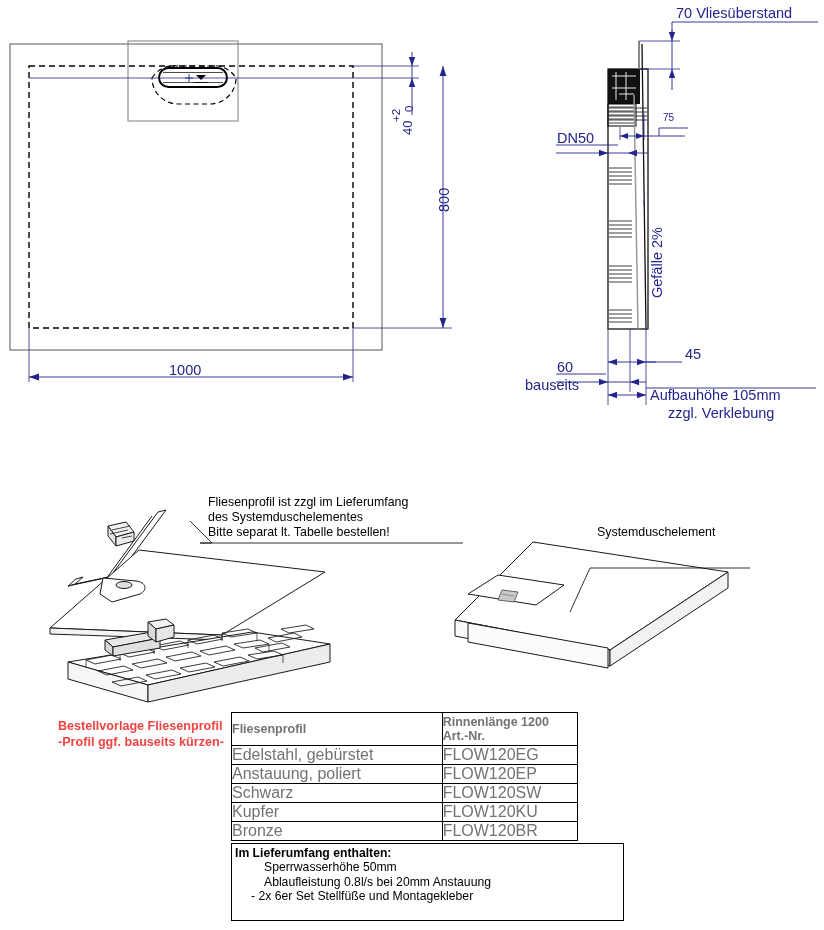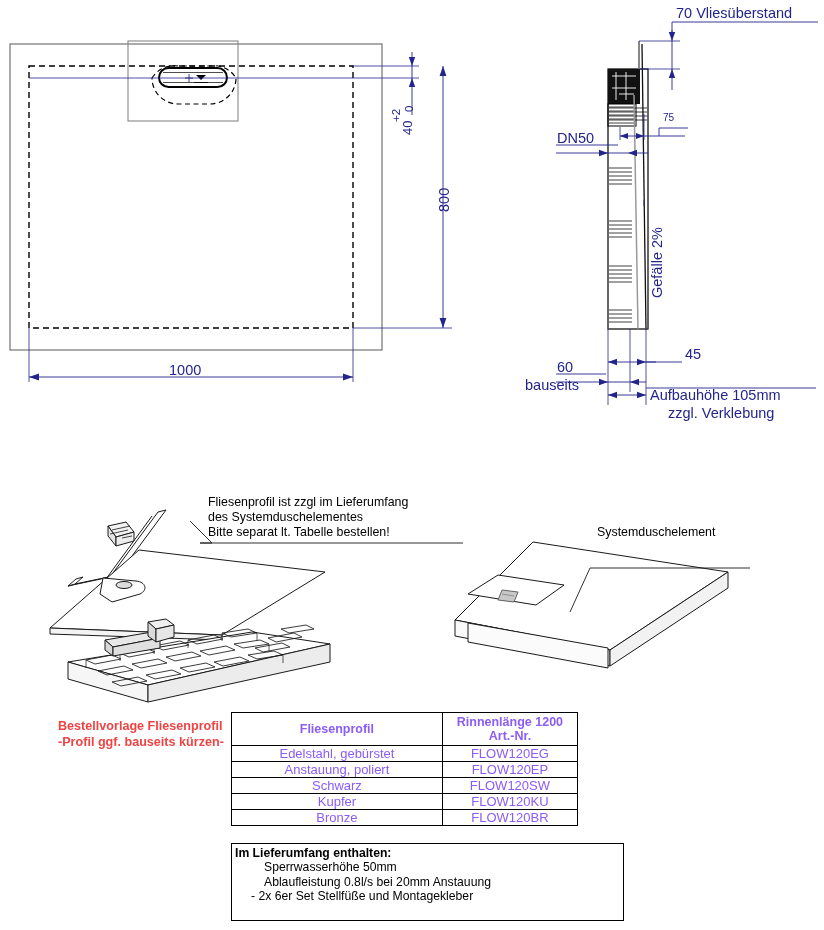--- a/index.html
+++ b/index.html
@@ -40,32 +40,32 @@
     position: absolute;
     left: 231px;
     top: 712px;
     width: 347px;
     border-collapse: collapse;
     font-family: "Liberation Sans", sans-serif;
   }
   .profile-table th,
   .profile-table td {
     border: 1.4px solid #000;
-    text-align: center;
-    color: #8b5cf6;
+    text-align: left;
+    color: #737373;
     padding: 0;
   }
   .profile-table th {
     font-size: 12.5px;
     font-weight: bold;
     height: 32px;
     line-height: 1.12;
   }
   .profile-table td {
-    font-size: 13px;
+    font-size: 16px;
     font-weight: normal;
     height: 14.6px;
   }
   .col-left  { width: 212px; }
   .col-right { width: 135px; }
 
   .delivery-box {
     position: absolute;
     left: 231px;
     top: 843px;

